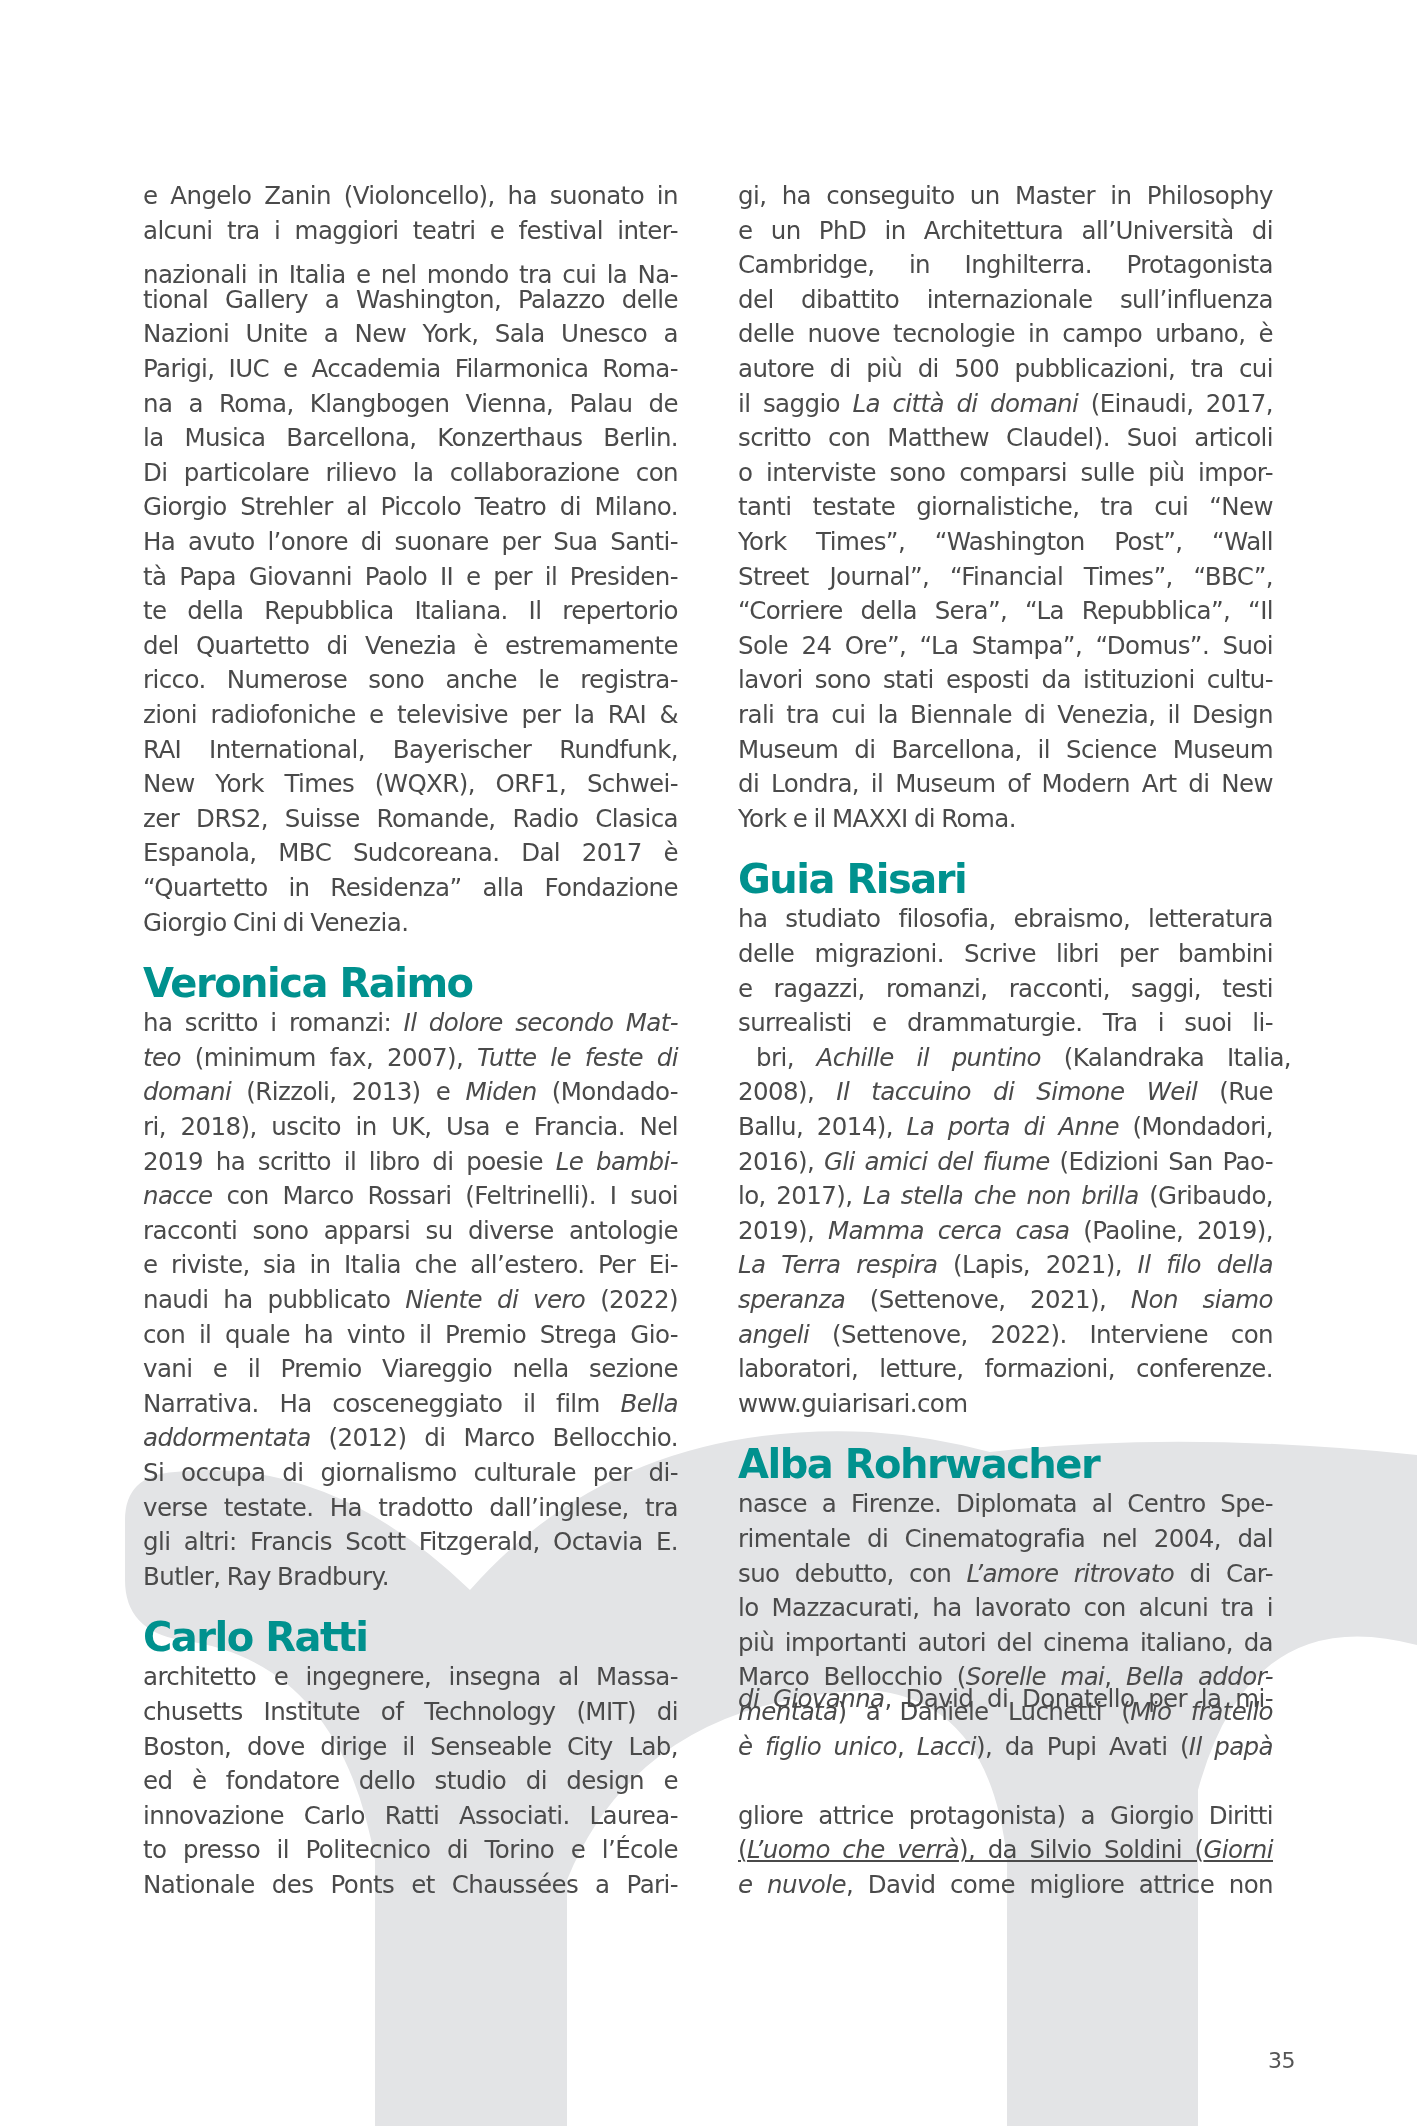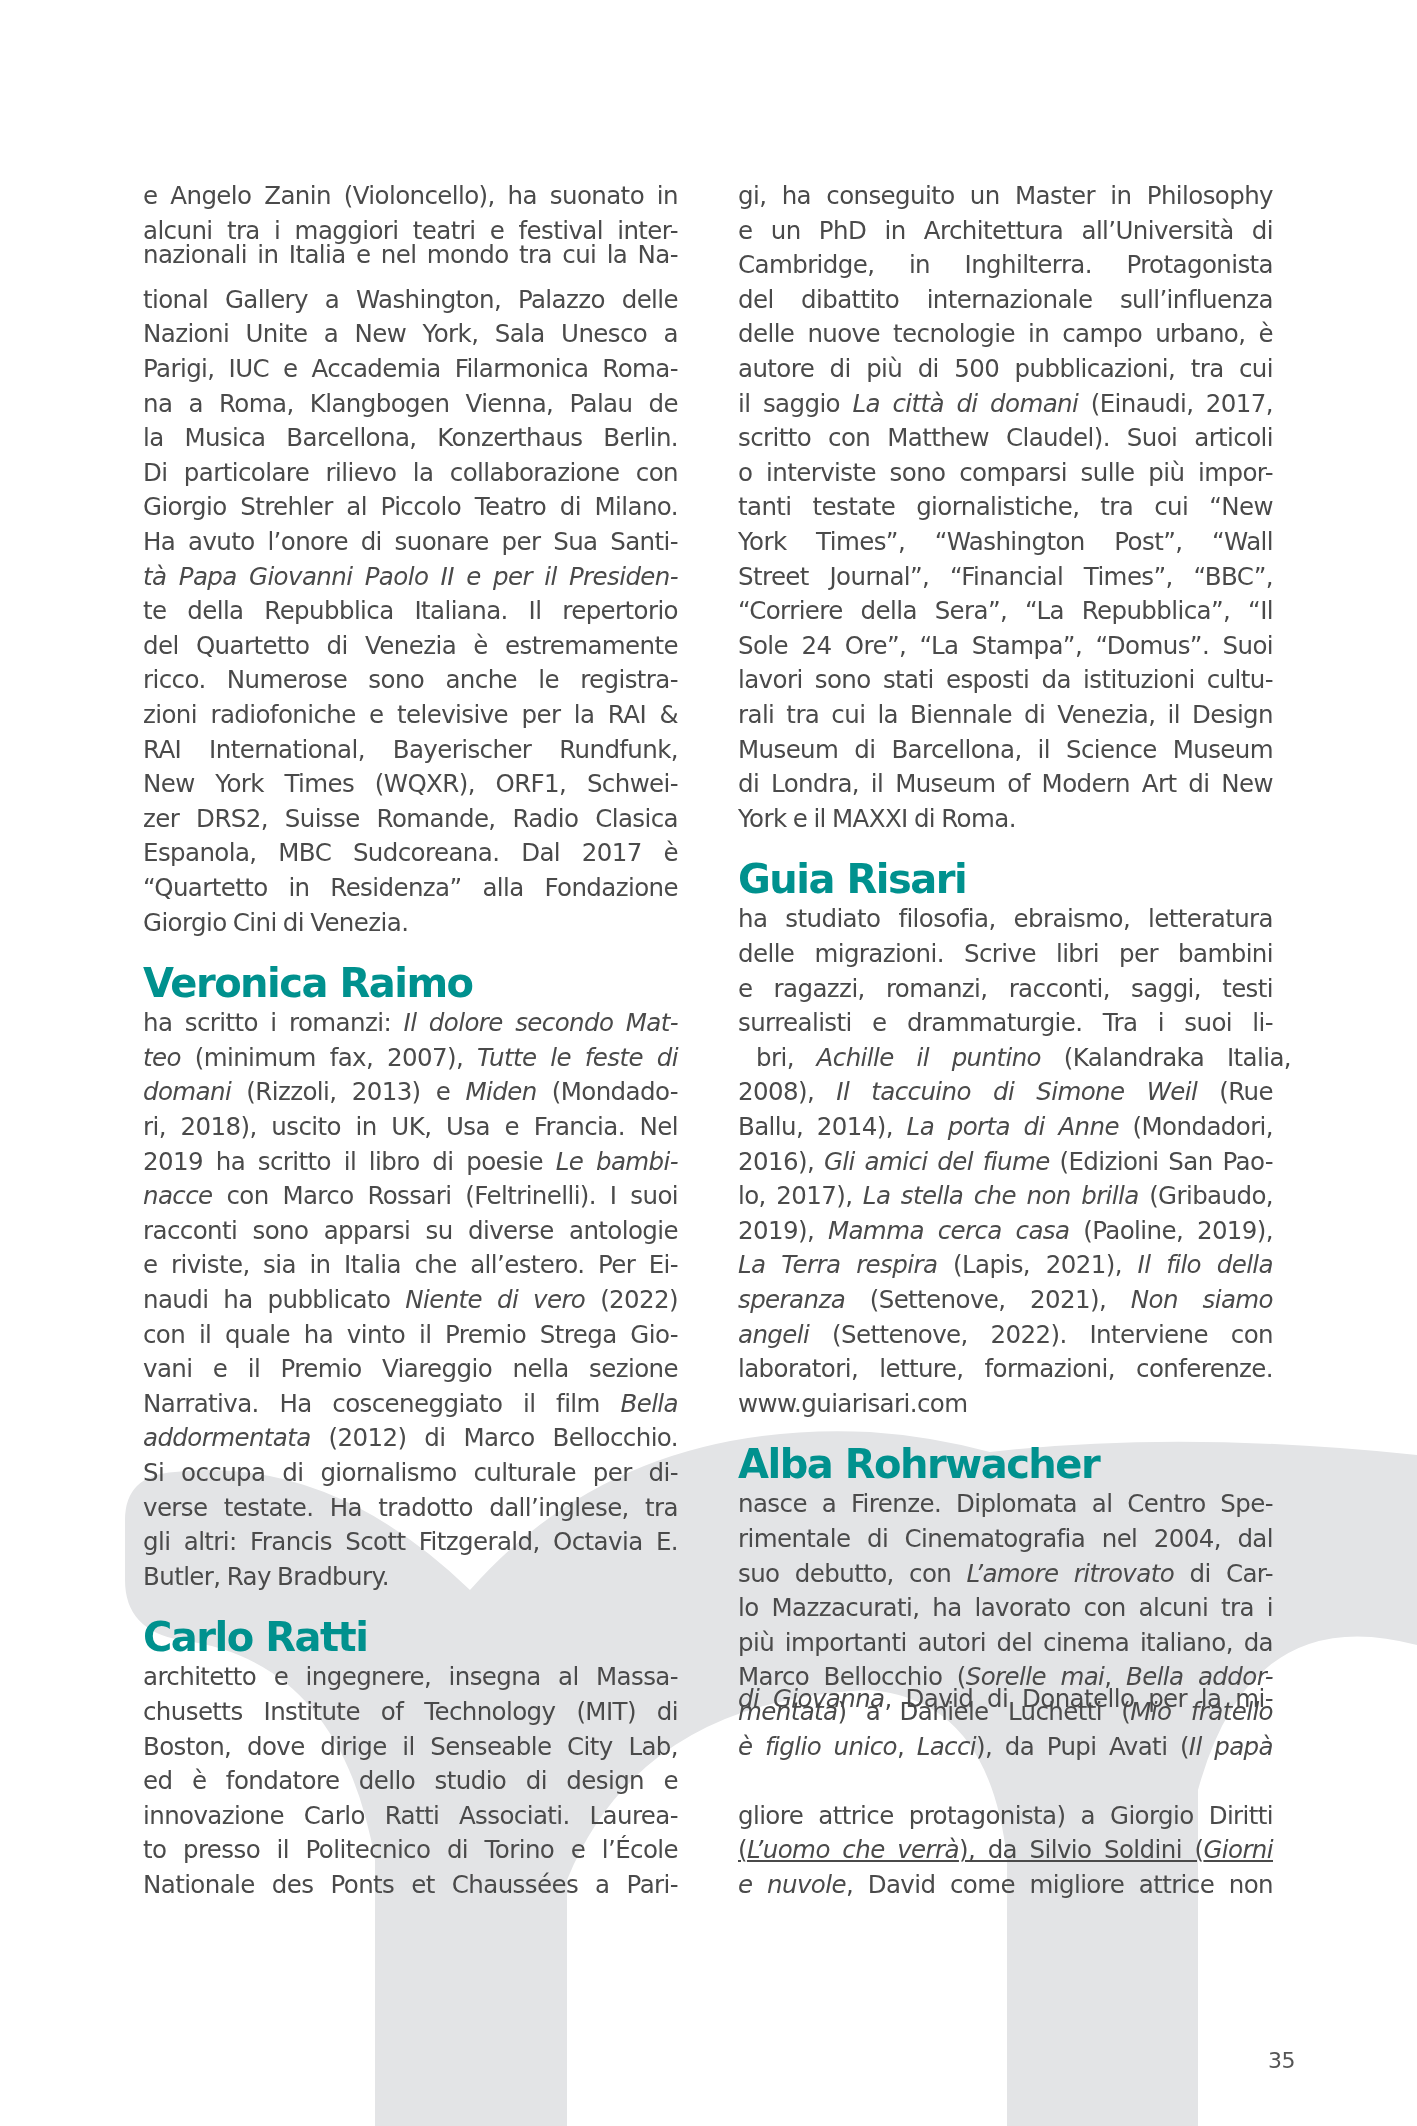--- a/index.html
+++ b/index.html
@@ -34,30 +34,30 @@
        L567 2126
        L375 2126
        L375 1860
        Q340 1660 180 1640
        Q125 1630 125 1580 Z"></path>
 </svg>
 
 <div class="col" id="col-left">
     <div class="line" style="top: 179px;"><span>e Angelo Zanin (Violoncello), ha suonato in</span></div>
     <div class="line" style="top: 213.6px;"><span>alcuni tra i maggiori teatri e festival inter-</span></div>
-    <div class="line" style="top: 238px;"><span>nazionali in Italia e nel mondo tra cui la Na-</span></div>
+    <div class="line" style="top: 258px;"><span>nazionali in Italia e nel mondo tra cui la Na-</span></div>
     <div class="line" style="top: 282.8px;"><span>tional Gallery a Washington, Palazzo delle</span></div>
     <div class="line" style="top: 317.4px;"><span>Nazioni Unite a New York, Sala Unesco a</span></div>
     <div class="line" style="top: 352px;"><span>Parigi, IUC e Accademia Filarmonica Roma-</span></div>
     <div class="line" style="top: 386.6px;"><span>na a Roma, Klangbogen Vienna, Palau de</span></div>
     <div class="line" style="top: 421.2px;"><span>la Musica Barcellona, Konzerthaus Berlin.</span></div>
     <div class="line" style="top: 455.8px;"><span>Di particolare rilievo la collaborazione con</span></div>
     <div class="line" style="top: 490.4px;"><span>Giorgio Strehler al Piccolo Teatro di Milano.</span></div>
     <div class="line" style="top: 525px;"><span>Ha avuto l’onore di suonare per Sua Santi-</span></div>
-    <div class="line" style="top: 559.6px; font-style: italic;"><span>tà Papa Giovanni Paolo II e per il Presiden-</span></div>
+    <div class="line" style="top: 559.6px;"><span>tà Papa Giovanni Paolo II e per il Presiden-</span></div>
     <div class="line" style="top: 594.2px;"><span>te della Repubblica Italiana. Il repertorio</span></div>
     <div class="line" style="top: 628.8px;"><span>del Quartetto di Venezia è estremamente</span></div>
     <div class="line" style="top: 663.4px;"><span>ricco. Numerose sono anche le registra-</span></div>
     <div class="line" style="top: 698px;"><span>zioni radiofoniche e televisive per la RAI &amp;</span></div>
     <div class="line" style="top: 732.6px;"><span>RAI International, Bayerischer Rundfunk,</span></div>
     <div class="line" style="top: 767.2px;"><span>New York Times (WQXR), ORF1, Schwei-</span></div>
     <div class="line" style="top: 801.8px;"><span>zer DRS2, Suisse Romande, Radio Clasica</span></div>
     <div class="line" style="top: 836.4px;"><span>Espanola, MBC Sudcoreana. Dal 2017 è</span></div>
     <div class="line" style="top: 871px;"><span>“Quartetto in Residenza” alla Fondazione</span></div>
     <div class="line last" style="top: 905.6px;"><span>Giorgio Cini di Venezia.</span></div>

